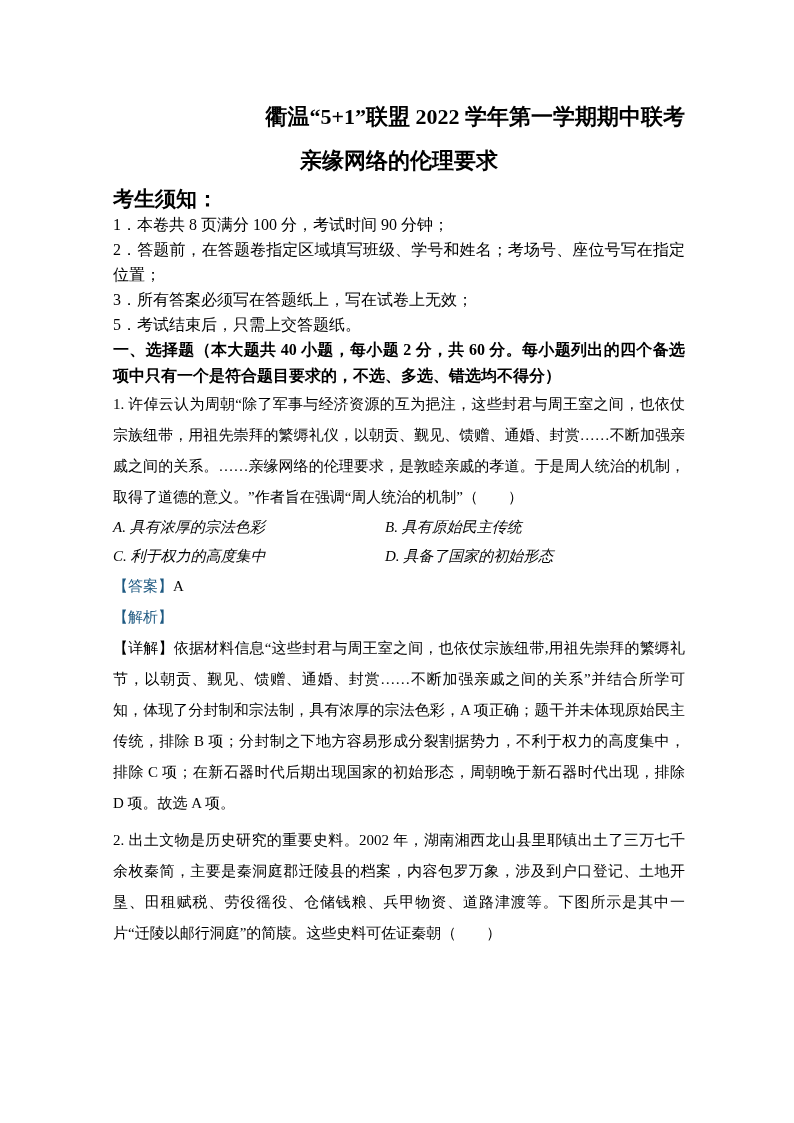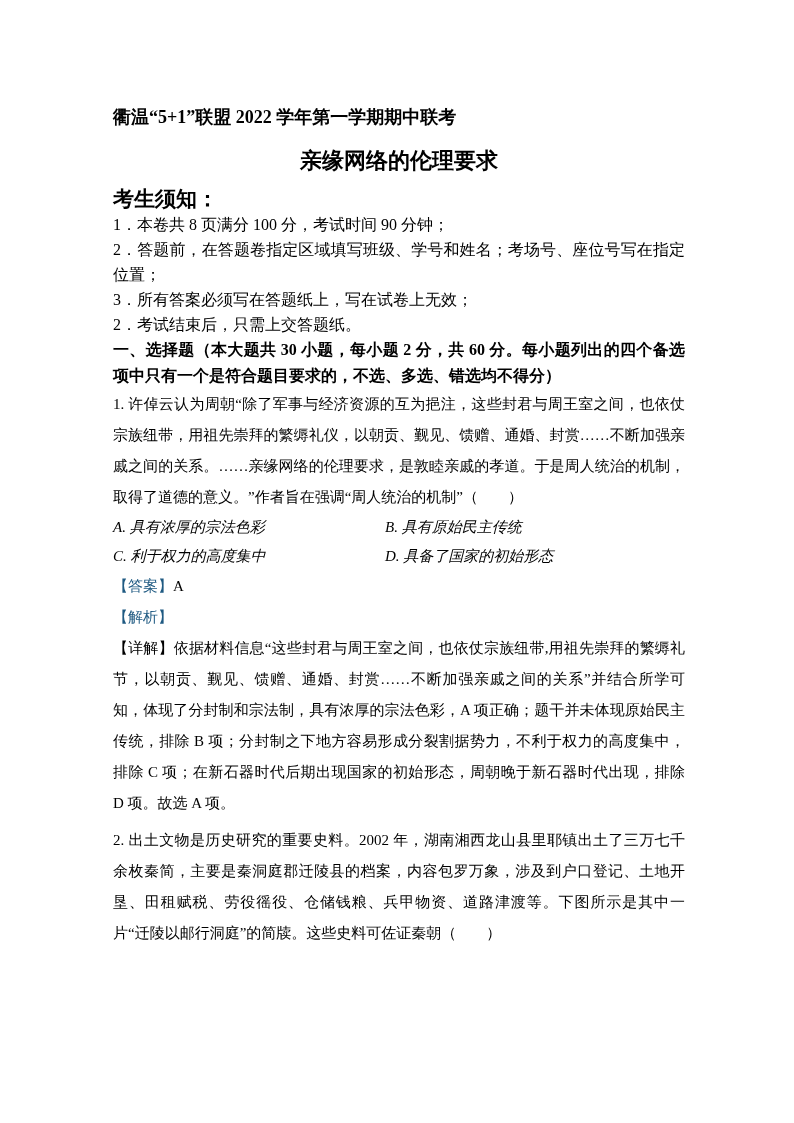--- a/index.html
+++ b/index.html
@@ -10,22 +10,22 @@
     font-family: "Liberation Serif", "DejaVu Serif", serif;
     overflow: hidden;
   }
   .page {
     box-sizing: border-box;
     width: 794px; height: 1123px;
     padding: 100px 109px 0 113px;
   }
   .doc-title {
     margin: 0;
-    text-align: left;
-    font-size: 18px;
+    text-align: right;
+    font-size: 22px;
     font-weight: bold;
     line-height: 34px;
   }
   .doc-subtitle {
     margin: 10px 0 0 0;
     text-align: center;
     font-size: 22px;
     font-weight: bold;
     line-height: 34px;
   }
@@ -80,23 +80,23 @@
 
 <div class="page">
 
   <h1 class="doc-title">衢温“5+1”联盟 2022 学年第一学期期中联考</h1>
   <h2 class="doc-subtitle">亲缘网络的伦理要求</h2>
 
   <p class="notice-heading">考生须知：</p>
   <p class="notice-item">1．本卷共 8 页满分 100 分，考试时间 90 分钟；</p>
   <p class="notice-item">2．答题前，在答题卷指定区域填写班级、学号和姓名；考场号、座位号写在指定位置；</p>
   <p class="notice-item">3．所有答案必须写在答题纸上，写在试卷上无效；</p>
-  <p class="notice-item">2．考试结束后，只需上交答题纸。</p>
+  <p class="notice-item">5．考试结束后，只需上交答题纸。</p>
 
-  <p class="section-heading">一、选择题（本大题共 30 小题，每小题 2 分，共 60 分。每小题列出的四个备选项中只有一个是符合题目要求的，不选、多选、错选均不得分）</p>
+  <p class="section-heading">一、选择题（本大题共 40 小题，每小题 2 分，共 60 分。每小题列出的四个备选项中只有一个是符合题目要求的，不选、多选、错选均不得分）</p>
 
   <p class="stem">1. 许倬云认为周朝“除了军事与经济资源的互为挹注，这些封君与周王室之间，也依仗宗族纽带，用祖先崇拜的繁缛礼仪，以朝贡、觐见、馈赠、通婚、封赏……不断加强亲戚之间的关系。……亲缘网络的伦理要求，是敦睦亲戚的孝道。于是周人统治的机制，取得了道德的意义。”作者旨在强调“周人统治的机制”（　　）</p>
 
   <div class="options">
     <span class="option">A. 具有浓厚的宗法色彩</span>
     <span class="option">B. 具有原始民主传统</span>
     <span class="option">C. 利于权力的高度集中</span>
     <span class="option">D. 具备了国家的初始形态</span>
   </div>
 

